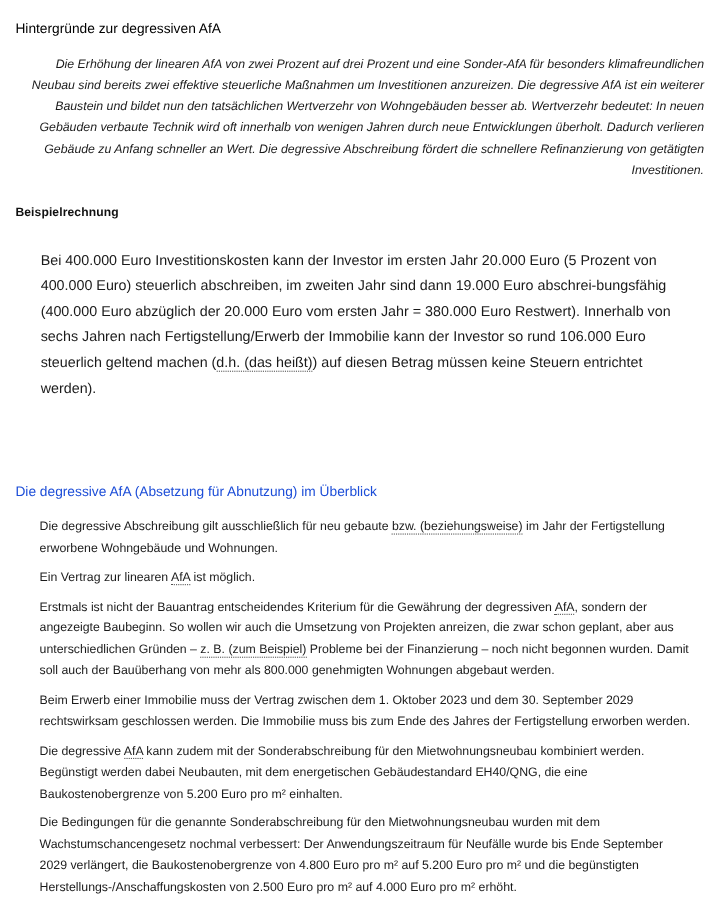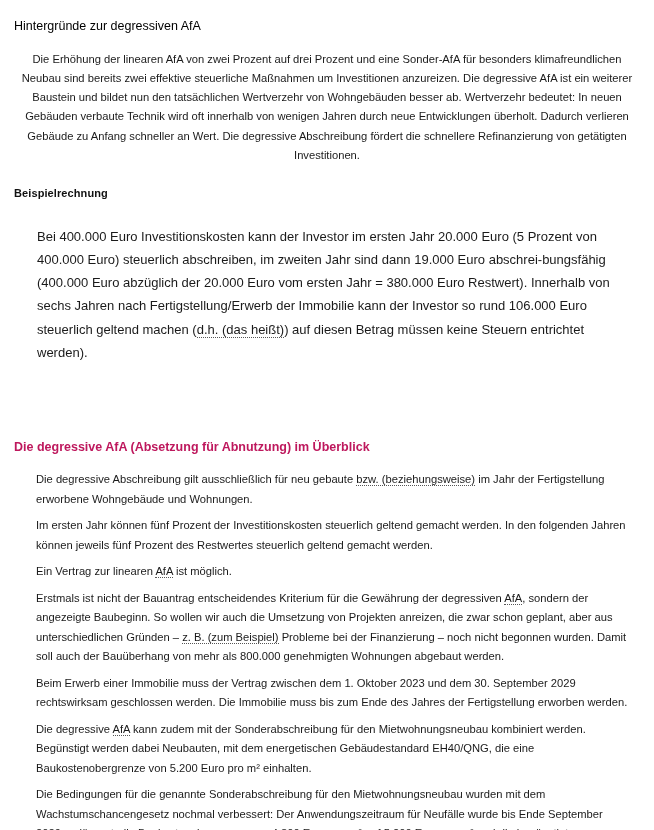--- a/index.html
+++ b/index.html
@@ -24,21 +24,22 @@
     font-weight: 400;
     color: #000000;
     margin: 6px 0 14px 0;
     line-height: 1.4;
   }
   p.body-text {
     font-size: 11.2px;
     line-height: 1.72;
     margin: 0 0 10px 0;
     color: #1a1a1a;
-    text-align: center;
+    text-align: right;
+    font-style: italic;
   }
   .label-bold {
     font-size: 11px;
     font-weight: bold;
     margin: 22px 0 8px 0;
     color: #111111;
     letter-spacing: 0.1px;
   }
   .example-box {
     margin: 26px 0 0 0;
@@ -48,22 +49,22 @@
     font-size: 13px;
     line-height: 1.78;
     margin: 5px;
     color: #1a1a1a;
   }
   .spacer-lg {
     height: 70px;
   }
   h2.overview-title {
     font-size: 12.5px;
-    font-weight: 700;
-    color: #be185d;
+    font-weight: 400;
+    color: #1d4ed8;
     margin: 0 0 14px 0;
     line-height: 1.4;
   }
   ul.bullet-list {
     list-style: none;
     margin: 0;
     padding: 0 4px 0 22px;
   }
   ul.bullet-list li {
     font-size: 11.2px;
@@ -92,21 +93,20 @@
     <p><span>Bei 400.000 Euro Investitionskosten kann der Investor im ersten Jahr 20.000 Euro (5 Prozent von 400.000 Euro) steuerlich abschreiben, im zweiten Jahr sind dann 19.000 Euro abschrei-bungsfähig (400.000 Euro abzüglich der 20.000 Euro vom ersten Jahr = 380.000 Euro Restwert). Innerhalb von sechs Jahren nach Fertigstellung/Erwerb der Immobilie kann der Investor so rund 106.000 Euro steuerlich geltend machen (</span><span class="abbr">d.h. (das heißt)</span><span>) auf diesen Betrag müssen keine Steuern entrichtet werden).</span></p>
   </div>
 
   <div class="spacer-lg"></div>
 
   <h2 class="overview-title">Die degressive AfA (Absetzung für Abnutzung) im Überblick</h2>
 
   <ul class="bullet-list">
     <li><span>Die degressive Abschreibung gilt ausschließlich für neu gebaute </span><span class="abbr">bzw. (beziehungsweise)</span><span> im Jahr der Fertigstellung erworbene Wohngebäude und Wohnungen.</span></li>
 
-    <li><span>Im ersten Jahr können fünf Prozent der Investitionskosten steuerlich geltend gemacht werden. In den folgenden Jahren können jeweils fünf Prozent des Restwertes steuerlich geltend gemacht werden.</span></li>
 
     <li><span>Ein Vertrag zur linearen </span><span class="abbr">AfA</span><span> ist möglich.</span></li>
 
 
     <li><span>Erstmals ist nicht der Bauantrag entscheidendes Kriterium für die Gewährung der degressiven </span><span class="abbr">AfA</span><span>, sondern der angezeigte Baubeginn. So wollen wir auch die Umsetzung von Projekten anreizen, die zwar schon geplant, aber aus unterschiedlichen Gründen – </span><span class="abbr">z. B. (zum Beispiel)</span><span> Probleme bei der Finanzierung – noch nicht begonnen wurden. Damit soll auch der Bauüberhang von mehr als 800.000 genehmigten Wohnungen abgebaut werden.</span></li>
 
     <li><span>Beim Erwerb einer Immobilie muss der Vertrag zwischen dem 1. Oktober 2023 und dem 30. September 2029 rechtswirksam geschlossen werden. Die Immobilie muss bis zum Ende des Jahres der Fertigstellung erworben werden.</span></li>
 
     <li><span>Die degressive </span><span class="abbr">AfA</span><span> kann zudem mit der Sonderabschreibung für den Mietwohnungsneubau kombiniert werden. Begünstigt werden dabei Neubauten, mit dem energetischen Gebäudestandard EH40/QNG, die eine Baukostenobergrenze von 5.200 Euro pro m² einhalten.</span></li>
 

